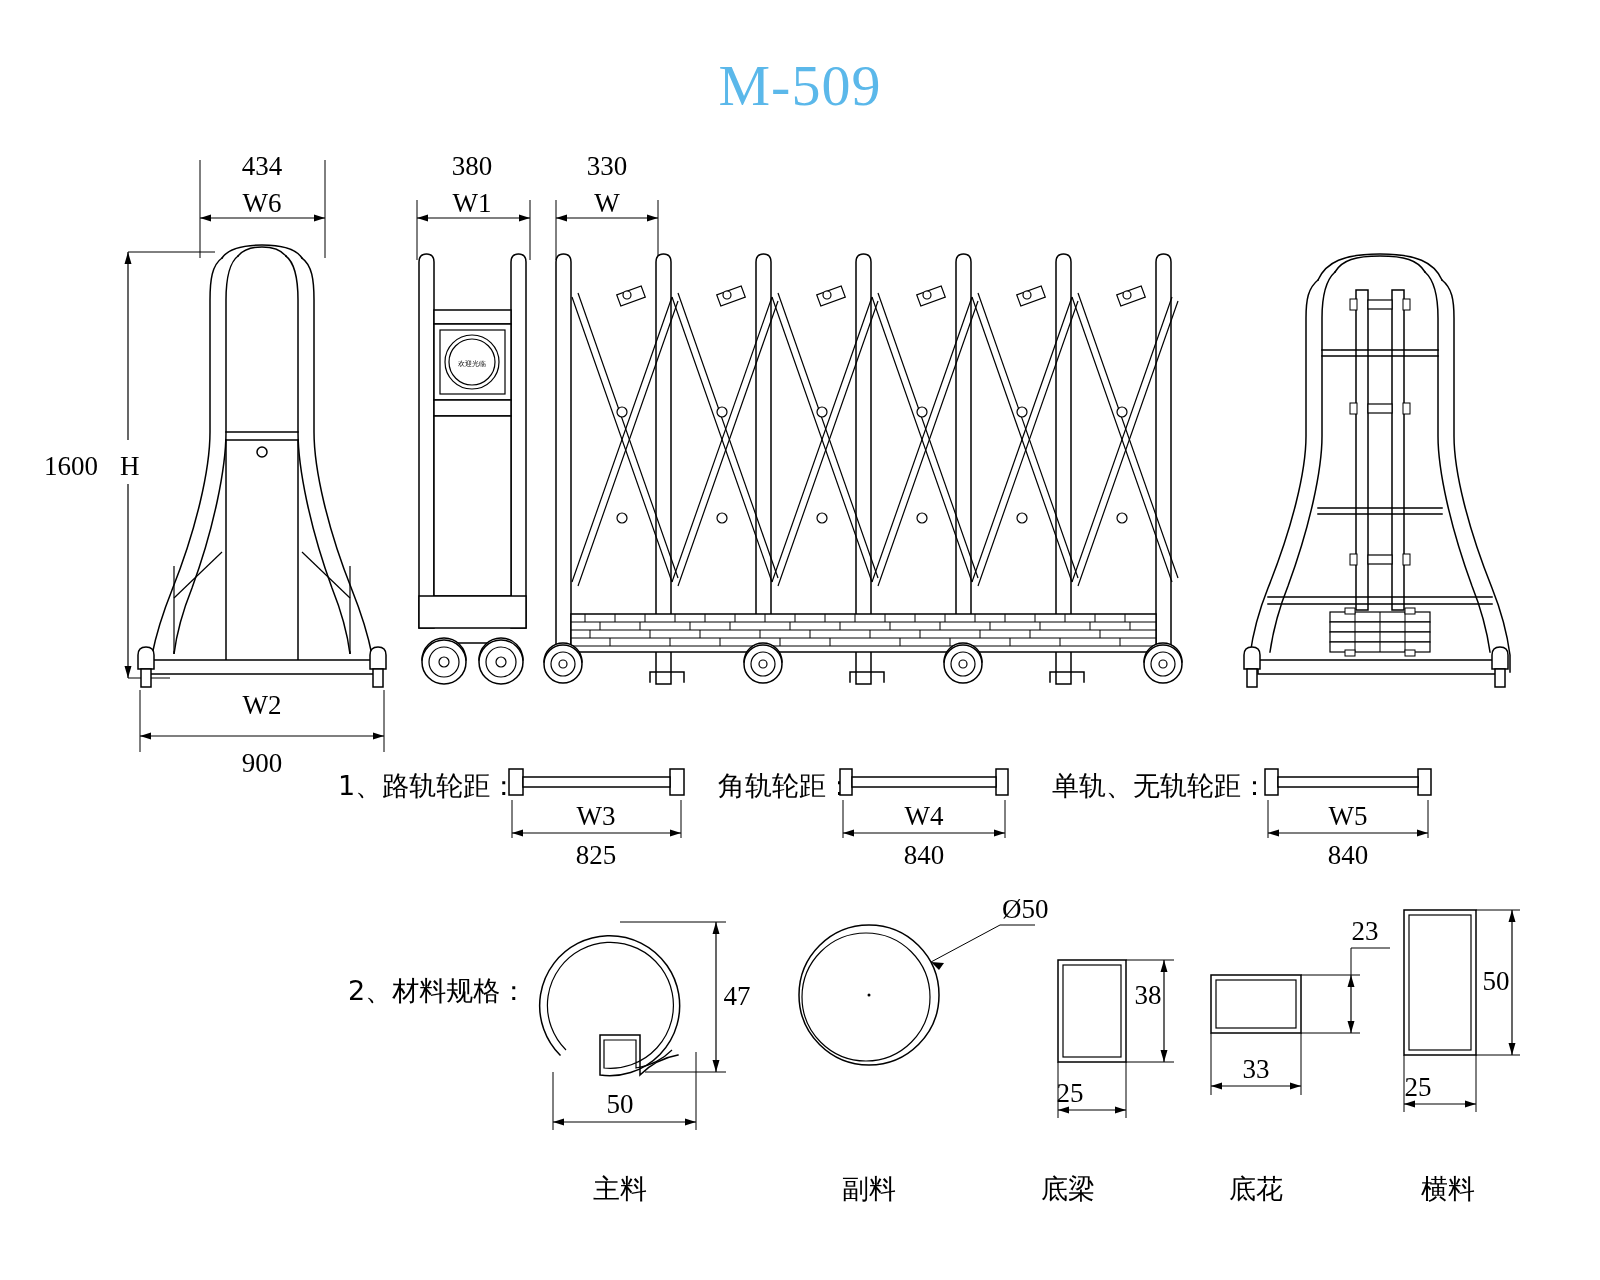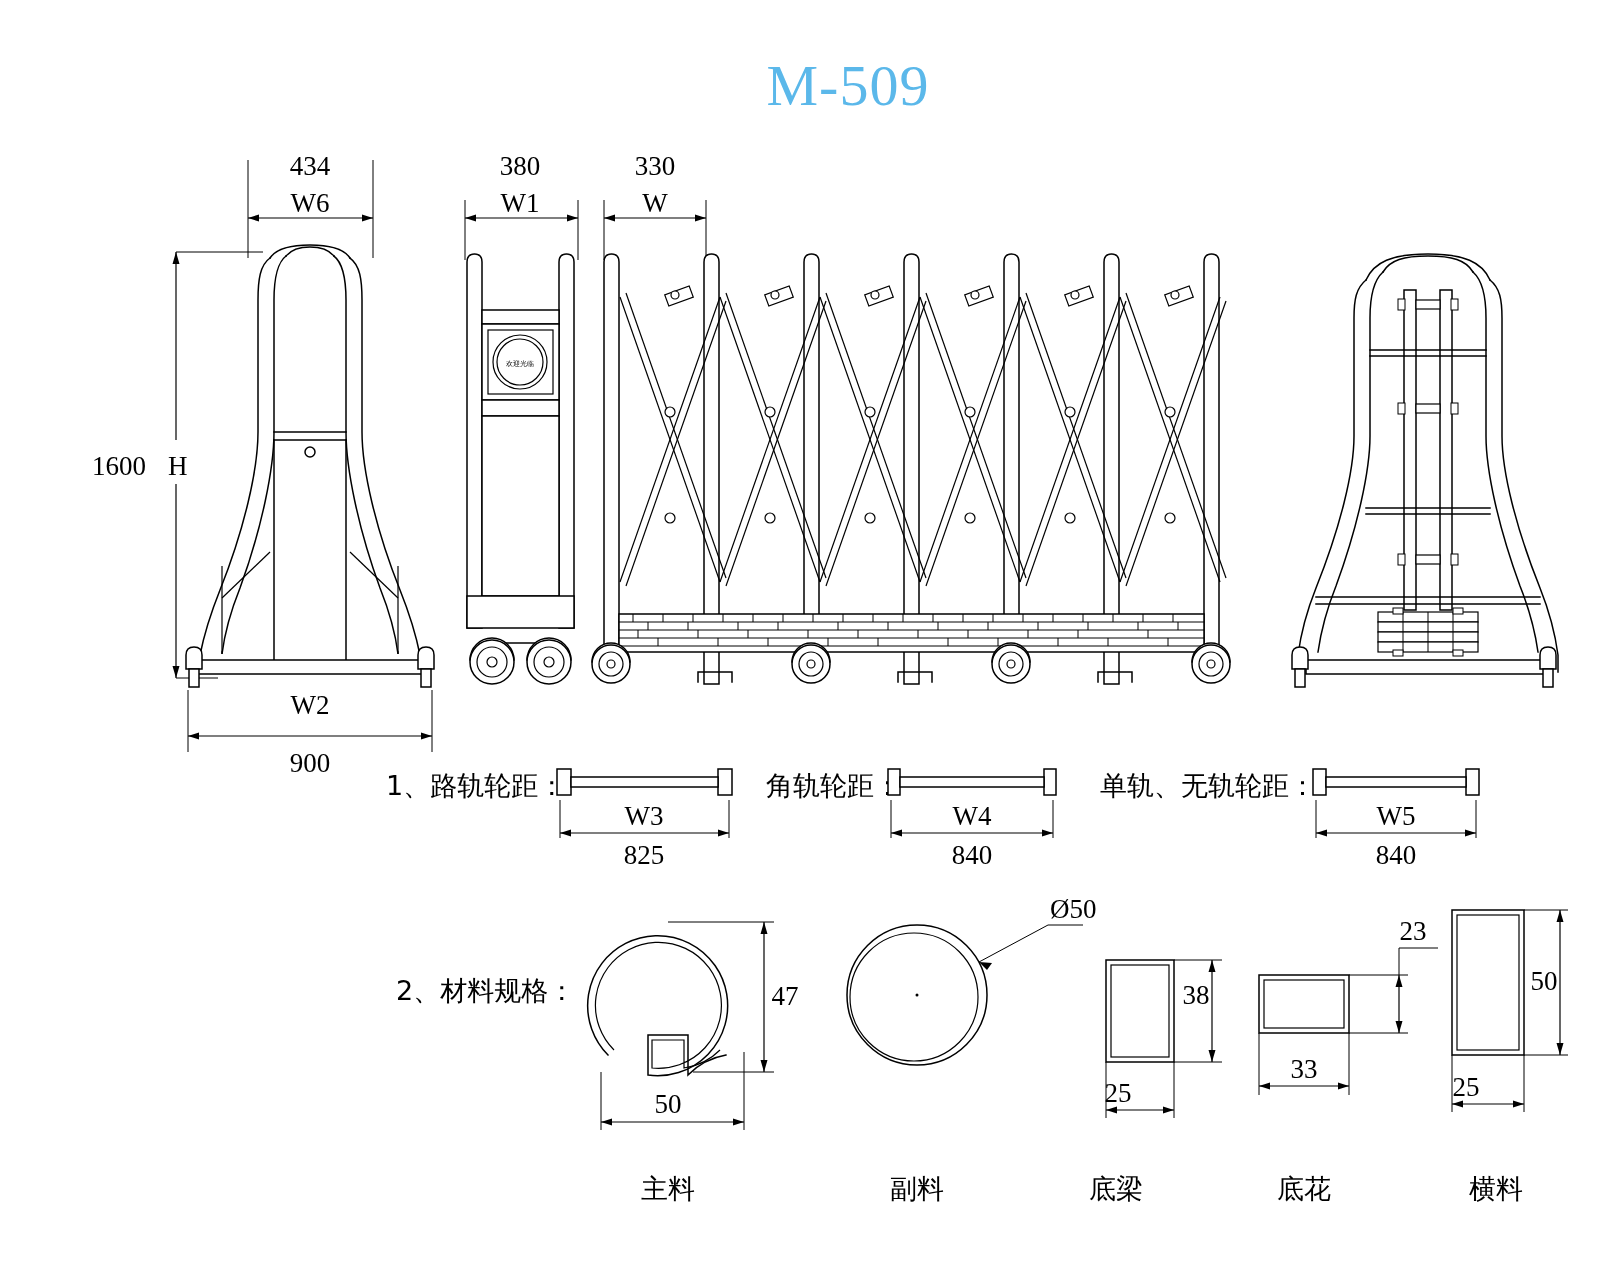--- a/index.html
+++ b/index.html
@@ -1,17 +1,17 @@
 <!DOCTYPE html>
 <html><head>
 <meta charset="utf-8">
 <style>
   html,body{margin:0;padding:0;background:#ffffff;}
   body{width:1600px;height:1280px;font-family:"Liberation Serif",serif;overflow:hidden;position:relative;}
-  #stage{position:relative;width:1340px;height:1280px;padding-left:48px;}
+  #stage{position:relative;width:1340px;height:1280px;}
   svg{display:block;}
   .t-title{fill:#5bb8ea;font-family:"Liberation Serif",serif;font-size:58px;letter-spacing:1px;}
   .t-dim{fill:#000;font-family:"Liberation Serif",serif;font-size:27px;}
   .t-cn{fill:#000;font-family:"DejaVu Sans",sans-serif;font-size:27px;}
   .t-tiny{fill:#000;font-family:"DejaVu Sans",sans-serif;font-size:7px;}
   .ln{stroke:#000;stroke-width:1.5;fill:none;stroke-linecap:square;}
   .ln-thin{stroke:#000;stroke-width:1.2;fill:none;}
   .ln-hair{stroke:#000;stroke-width:1;fill:none;}
   .dimln{stroke:#000;stroke-width:1.2;fill:none;}
   .fillw{fill:#fff;}

